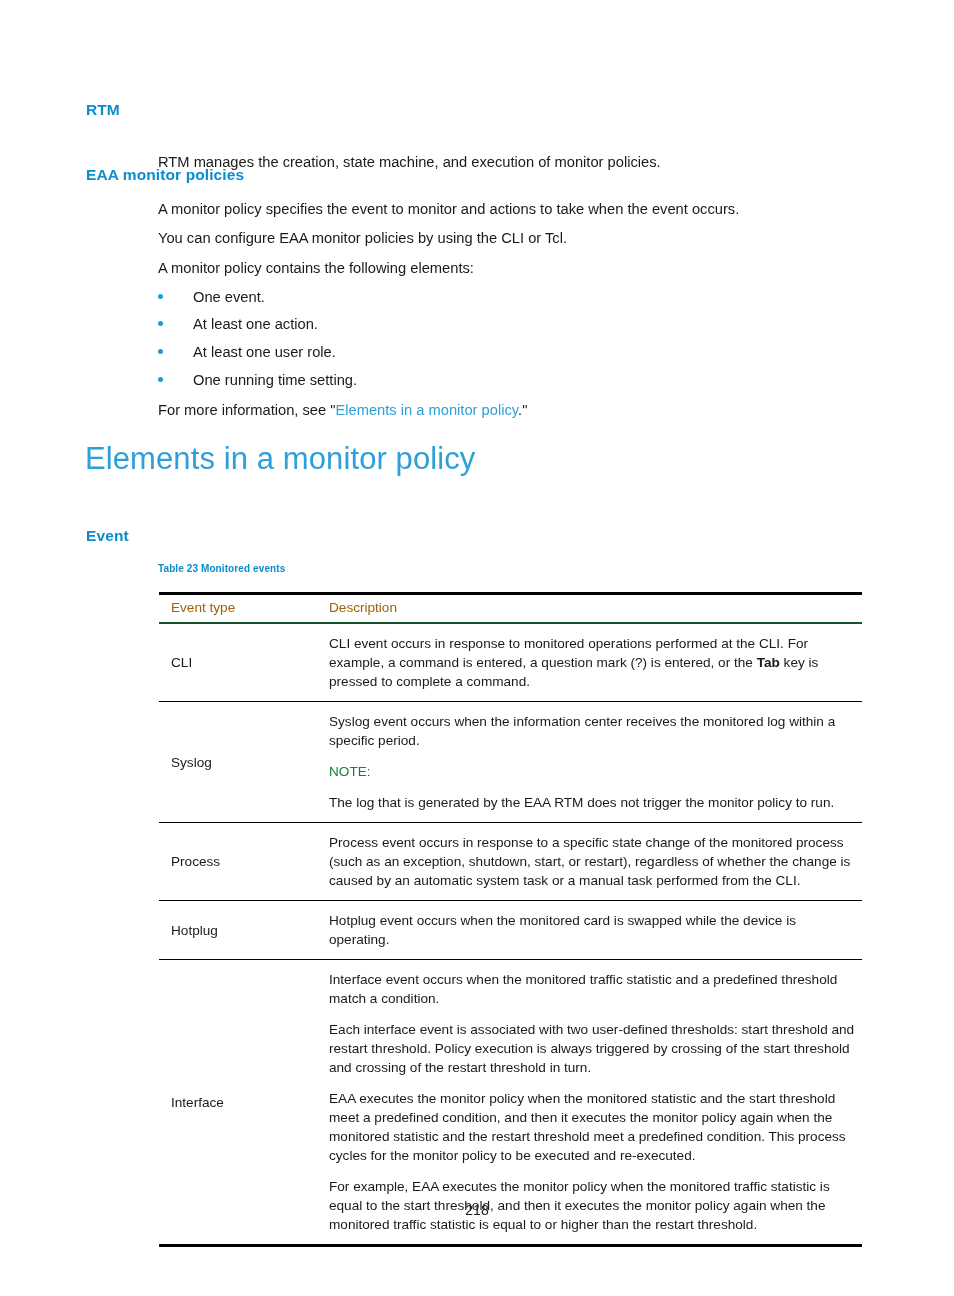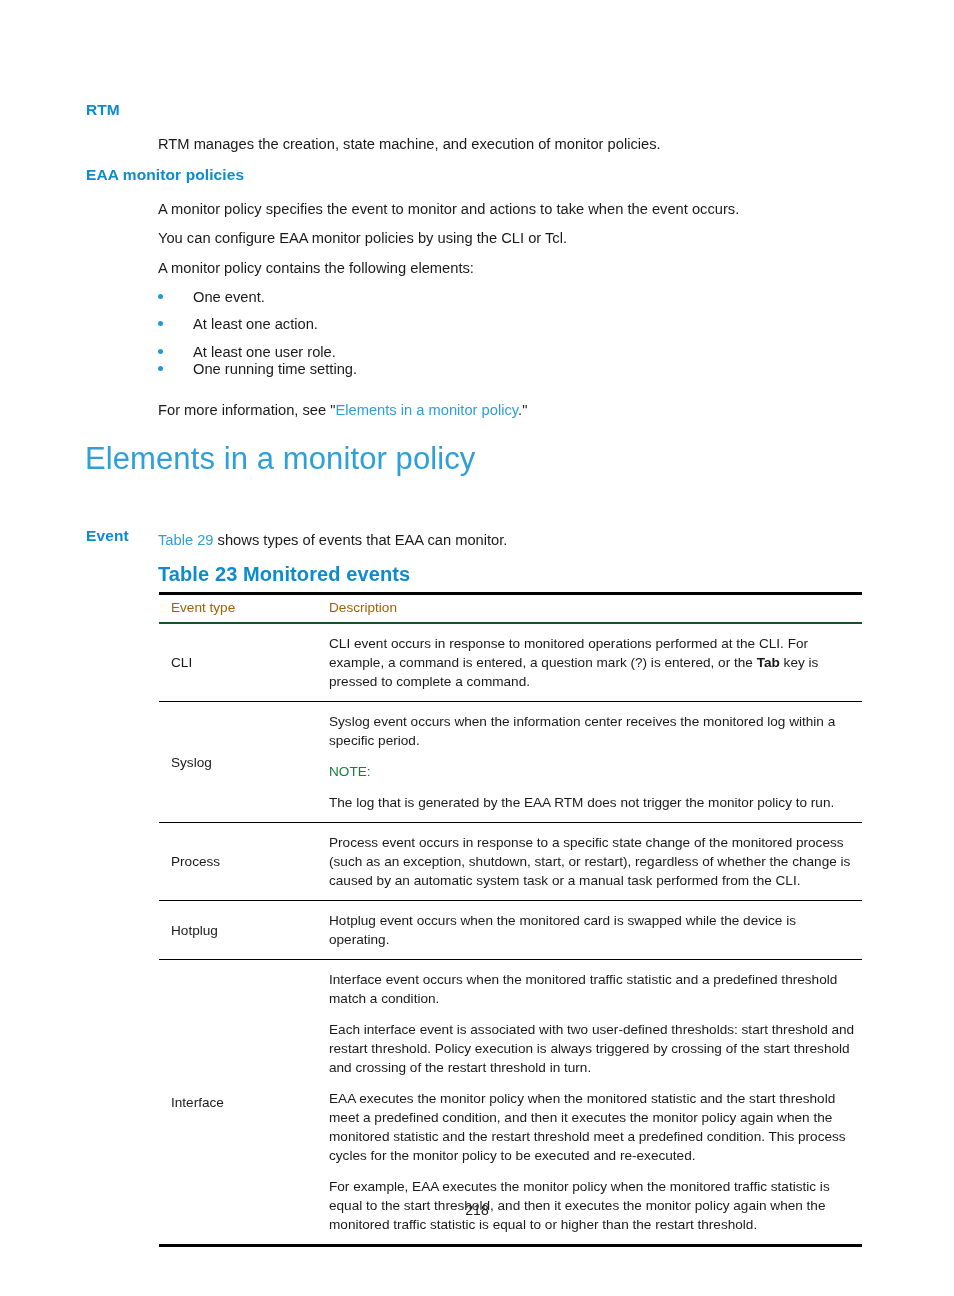--- a/index.html
+++ b/index.html
@@ -76,21 +76,21 @@
   }
 
   .xref {
     color: #2f9fd8;
   }
 
   
   .table-caption {
     position: absolute;
     left: 158px;
-    font-size: 20px;
+    font-size: 10px;
     font-weight: bold;
     color: #0c8ccd;
     letter-spacing: 0.1px;
     white-space: nowrap;
   }
 
   
   .tbl-wrap {
     position: absolute;
     left: 159px;
@@ -161,54 +161,51 @@
     color: #1a1a1a;
   }
 </style>
 </head>
 <body>
 
 <div class="page">
 
   <div class="h3" style="top:101px;">RTM</div>
 
-  <div class="para" style="top:135px;">RTM manages the creation, state machine, and execution of monitor policies.</div>
+  <div class="para" style="top:153px;">RTM manages the creation, state machine, and execution of monitor policies.</div>
 
   <div class="h3" style="top:166px;">EAA monitor policies</div>
 
   <div class="para" style="top:200px;">A monitor policy specifies the event to monitor and actions to take when the event occurs.</div>
 
   <div class="para" style="top:259px;">A monitor policy contains the following elements:</div>
 
   <div class="para" style="top:229px;">You can configure EAA monitor policies by using the CLI or Tcl.</div>
 
   <div class="bullet-row" style="top:288px;">
     <span class="bullet-dot"></span><span>One event.</span>
   </div>
   <div class="bullet-row" style="top:315px;">
     <span class="bullet-dot"></span><span>At least one action.</span>
   </div>
   <div class="bullet-row" style="top:343px;">
     <span class="bullet-dot"></span><span>At least one user role.</span>
   </div>
-  <div class="bullet-row" style="top:360px;">
+  <div class="bullet-row" style="top:371px;">
     <span class="bullet-dot"></span><span>One running time setting.</span>
   </div>
 
   <div class="para" style="top:401px;">
     <span>For more information, see "</span><a class="xref" href="#" style="text-decoration:none;">Elements in a monitor policy</a><span>."</span>
   </div>
 
   <div class="h1" style="top:441px;">Elements in a monitor policy</div>
 
   <div class="h3" style="top:499px;margin-top:28px;">Event</div>
 
-  <div class="para" style="top:531px;">
-    <a class="xref" href="#" style="text-decoration:none;">Table 29</a><span> shows types of events that EAA can monitor.</span>
-  </div>
 
   <div class="table-caption" style="top:563px;">Table 23 Monitored events</div>
 
   <div class="tbl-wrap">
     <table class="monitored">
       <colgroup>
         <col class="c1">
           <col class="c2">
       </colgroup>
       <thead>

